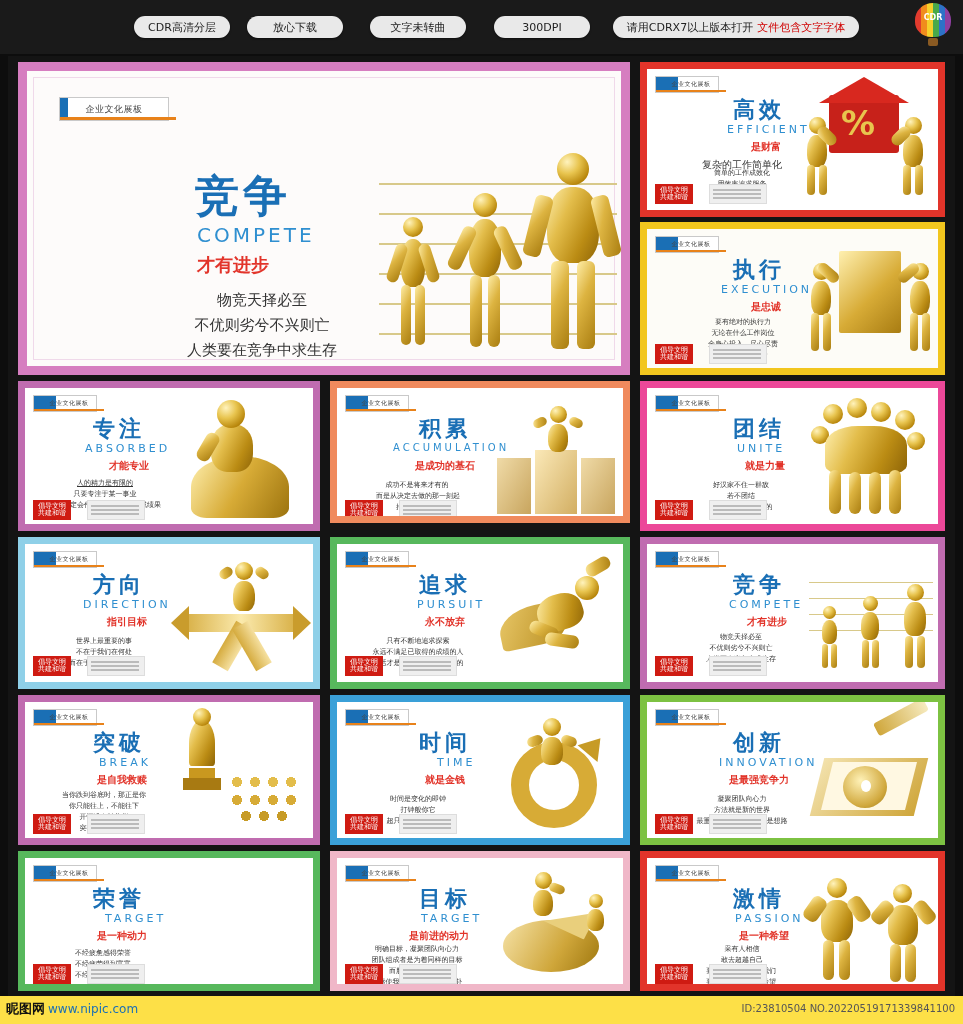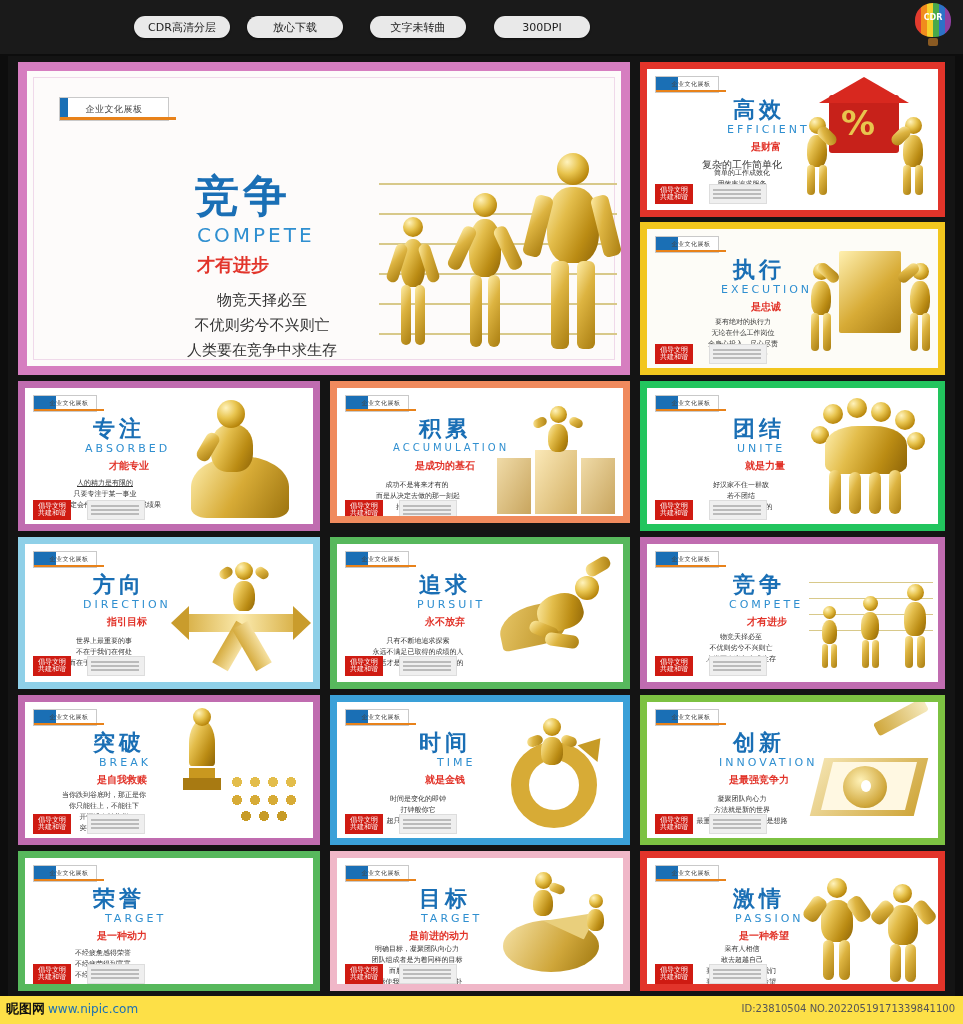--- a/index.html
+++ b/index.html
@@ -133,20 +133,24 @@
   .vline{position:absolute;background:#d8c98a;}
 </style>
 </head>
 <body>
 
 <div class="topbar">
   <div class="pill p1">CDR高清分层</div>
   <div class="pill p2">放心下载</div>
   <div class="pill p3">文字未转曲</div>
   <div class="pill p4">300DPI</div>
+  <div class="pill p5">
+    <span>请用CDRX7以上版本打开</span>
+    <span class="red">文件包含文字字体</span>
+  </div>
   <div class="balloon">
     <div class="bulb"></div>
     <div class="lbl">CDR</div>
     <div class="basket"></div>
   </div>
 </div>
 
 <div class="canvas">
 
   <div class="card" style="left:10px;top:6px;width:612px;height:313px;background:#d67ec0;">
@@ -360,21 +364,21 @@
         <div class="gold" style="left:50px;top:4px;width:38px;height:48px;">
           <div class="g-head" style="left:11px;top:0;width:17px;height:17px;"></div>
           <div class="g-body" style="left:9px;top:18px;width:20px;height:28px;"></div>
           <div class="g-limb" style="left:-6px;top:12px;width:14px;height:9px;transform:rotate(-25deg);"></div>
           <div class="g-limb" style="left:30px;top:12px;width:14px;height:9px;transform:rotate(25deg);"></div>
         </div>
       </div>
     </div>
   </div>
 
-  <div class="card" style="left:632px;top:325px;width:305px;height:150px;background:#22c55e;">
+  <div class="card" style="left:632px;top:325px;width:305px;height:150px;background:#ec4899;">
     <div class="inner">
       <div class="tag">
           <span class="bluebar"></span>
           <span class="orangebar"></span>
           <span>企业文化展板</span>
         </div>
       <div class="cn-title" style="left:86px;top:26px;font-size:22px;">团结</div>
       <div class="en-title" style="left:90px;top:54px;font-size:11px;">UNITE</div>
       <div class="sub-red" style="left:98px;top:71px;font-size:10px;">就是力量</div>
       <div class="body-txt" style="left:36px;top:92px;width:116px;font-size:7px;">好汉家不住一群敌</div>

